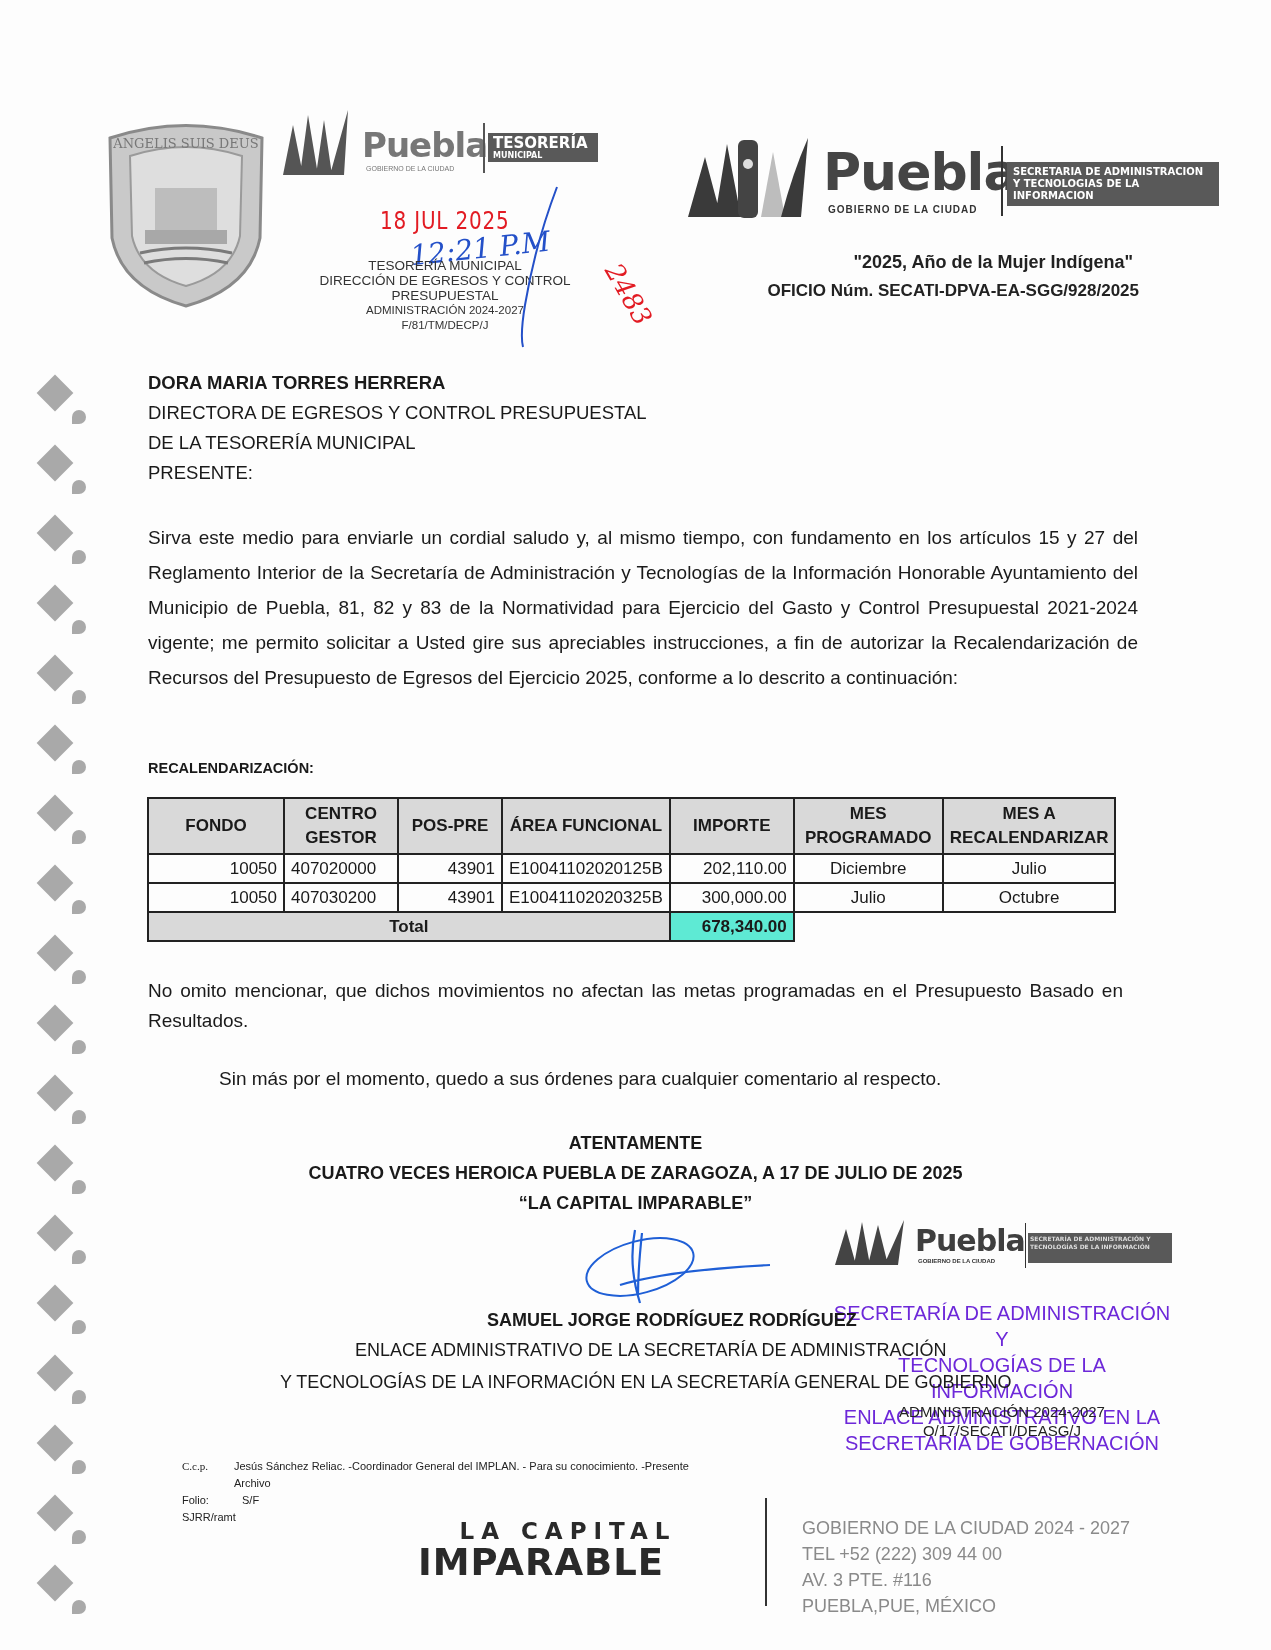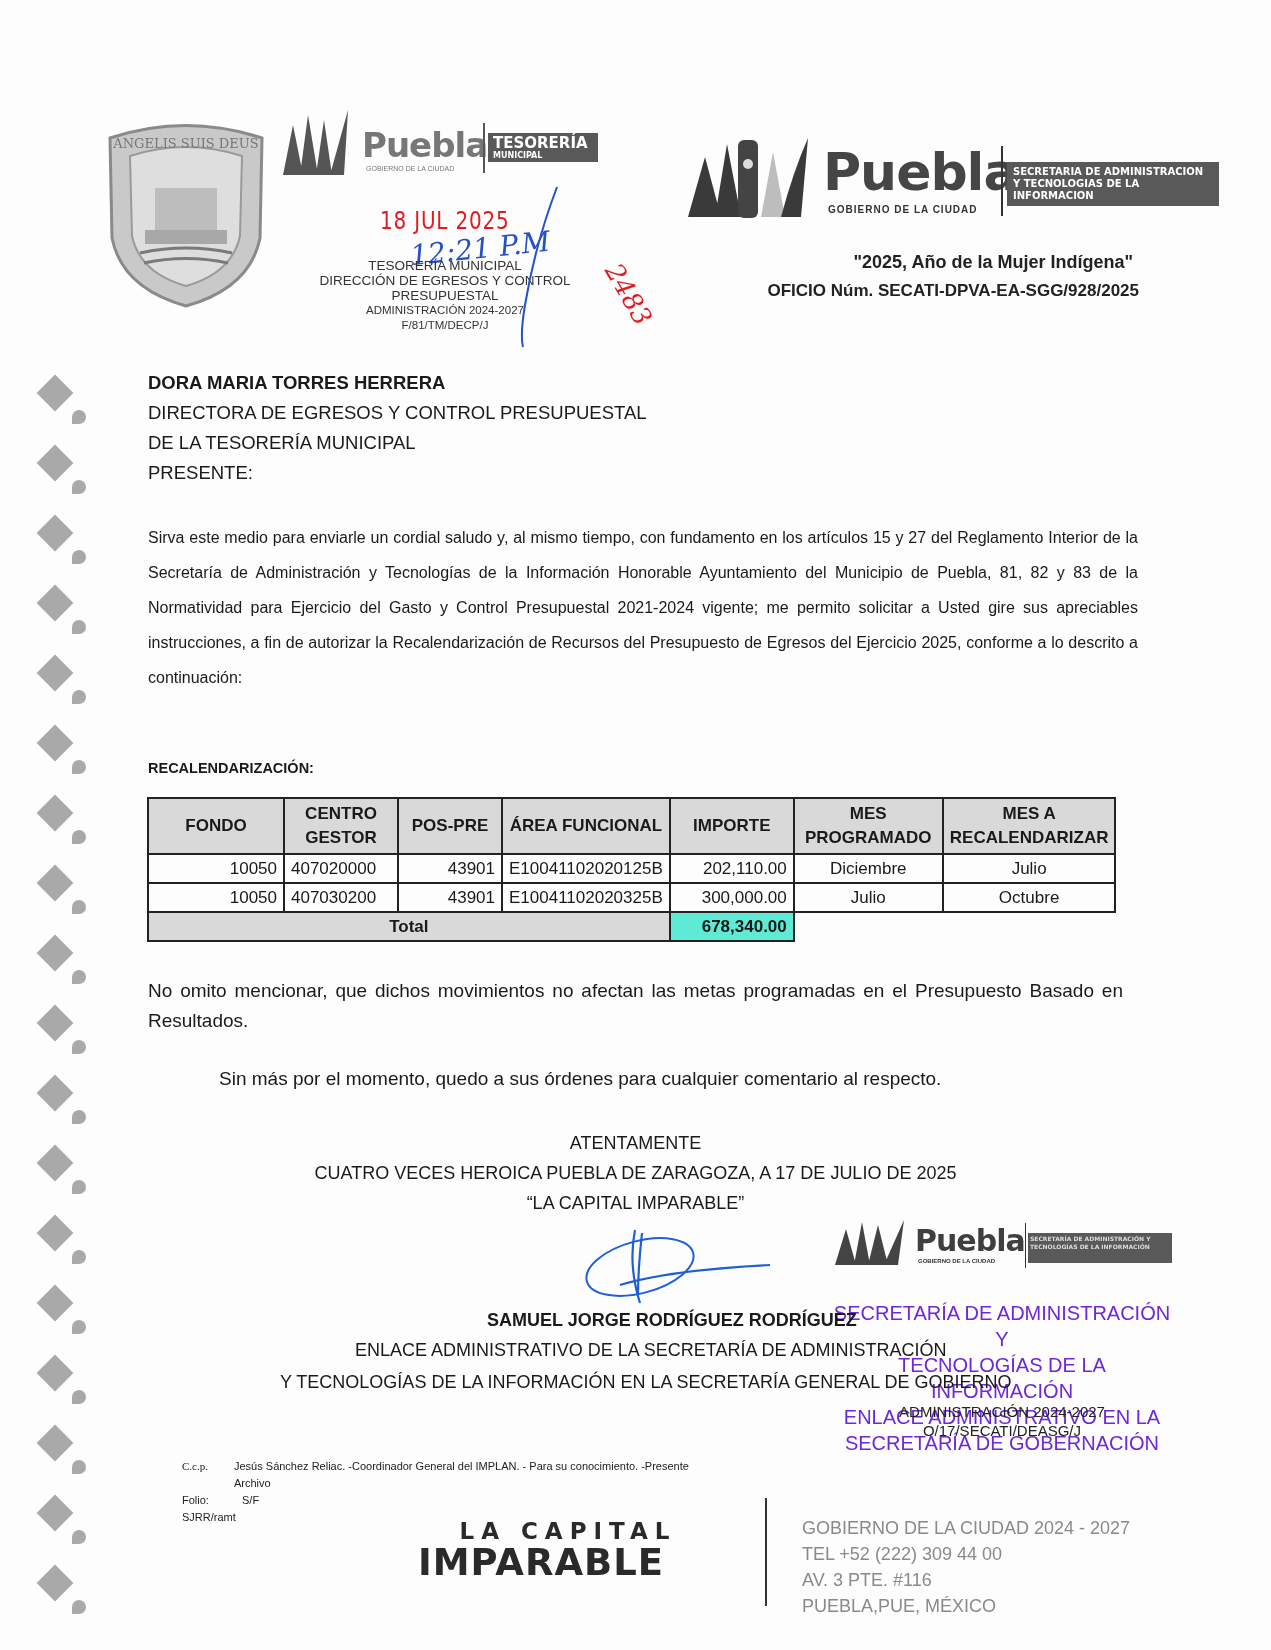--- a/index.html
+++ b/index.html
@@ -21,31 +21,31 @@
   .stamp-date{left:380px;top:206px;font-family:"DejaVu Sans",sans-serif;font-size:25px;color:#e21b23;letter-spacing:1px;transform:scaleX(.8);transform-origin:left;}
   .stamp-time{left:410px;top:232px;font-family:"DejaVu Serif",serif;font-style:italic;font-size:28px;color:#2450c8;transform:rotate(-6deg);}
   .stamp-lines{left:300px;top:258px;width:290px;text-align:center;font-size:13.5px;line-height:15px;color:#333;}
   .stamp-lines .small{font-size:11.5px;}
   .red-num{left:625px;top:258px;font-family:"DejaVu Serif",serif;font-size:26px;color:#e21b23;transform:rotate(60deg);transform-origin:left top;font-style:italic;}
   .slogan{right:138px;top:252px;font-size:18px;font-weight:bold;color:#222;}
   .oficio{right:132px;top:281px;font-size:17px;font-weight:bold;color:#222;}
   
   .addressee{left:148px;top:368px;font-size:18.5px;line-height:30px;}
   .addressee .name{font-weight:bold;}
-  .body-p{left:148px;top:520px;width:990px;font-size:16px;line-height:35px;text-align:justify;}
+  .body-p{left:148px;top:520px;width:990px;font-size:19px;line-height:35px;text-align:justify;}
   .sect-label{left:148px;top:760px;font-size:14.5px;font-weight:bold;}
   table.recal{position:absolute;left:147px;top:797px;border-collapse:collapse;font-size:17px;}
   table.recal th{background:#d9d9d9;border:2px solid #222;font-weight:bold;padding:3px 6px;line-height:24px;text-align:center;}
   table.recal td{border:2px solid #222;padding:0 6px;height:27px;line-height:27px;}
   .r{text-align:right;} .c{text-align:center;} .l{text-align:left;}
   .total-cell{background:#d9d9d9;font-weight:bold;text-align:center;}
   .total-val{background:#5eead4;font-weight:bold;text-align:right;}
   .p2{left:148px;top:976px;width:975px;font-size:19px;line-height:30px;text-align:justify;}
   .p3{left:219px;top:1068px;font-size:19px;}
-  .closing{left:0;width:1271px;text-align:center;font-weight:normal;font-size:18px;line-height:30px;}
+  .closing{left:0;width:1271px;text-align:center;font-weight:bold;font-size:18px;line-height:30px;}
   .sig-block-small{left:820px;top:1215px;width:360px;}
   .sign-name{left:0;width:1271px;top:1310px;font-weight:bold;font-size:18px;}
   .sign-role{font-size:18px;left:0;width:1271px;text-align:center;}
   .sealtext{left:832px;top:1300px;width:340px;text-align:center;font-size:20px;line-height:26px;color:#6d28d9;}
   .sealsmall{left:832px;top:1402px;width:340px;text-align:center;font-size:15px;line-height:19px;color:#222;}
   .ccp{left:182px;top:1458px;font-size:11px;line-height:17px;color:#222;}
   .ccp .lbl{display:inline-block;width:52px;font-family:Liberation Serif, serif;}
   .footer-logo{left:418px;top:1518px;width:300px;}
   .fl-top{font-family:"DejaVu Sans",sans-serif;font-weight:bold;font-size:23px;letter-spacing:7px;color:#2a2a2a;text-align:center;}
   .fl-bot{font-family:"DejaVu Sans",sans-serif;font-weight:bold;font-size:37px;color:#2a2a2a;text-align:left;line-height:38px;letter-spacing:1px;}

